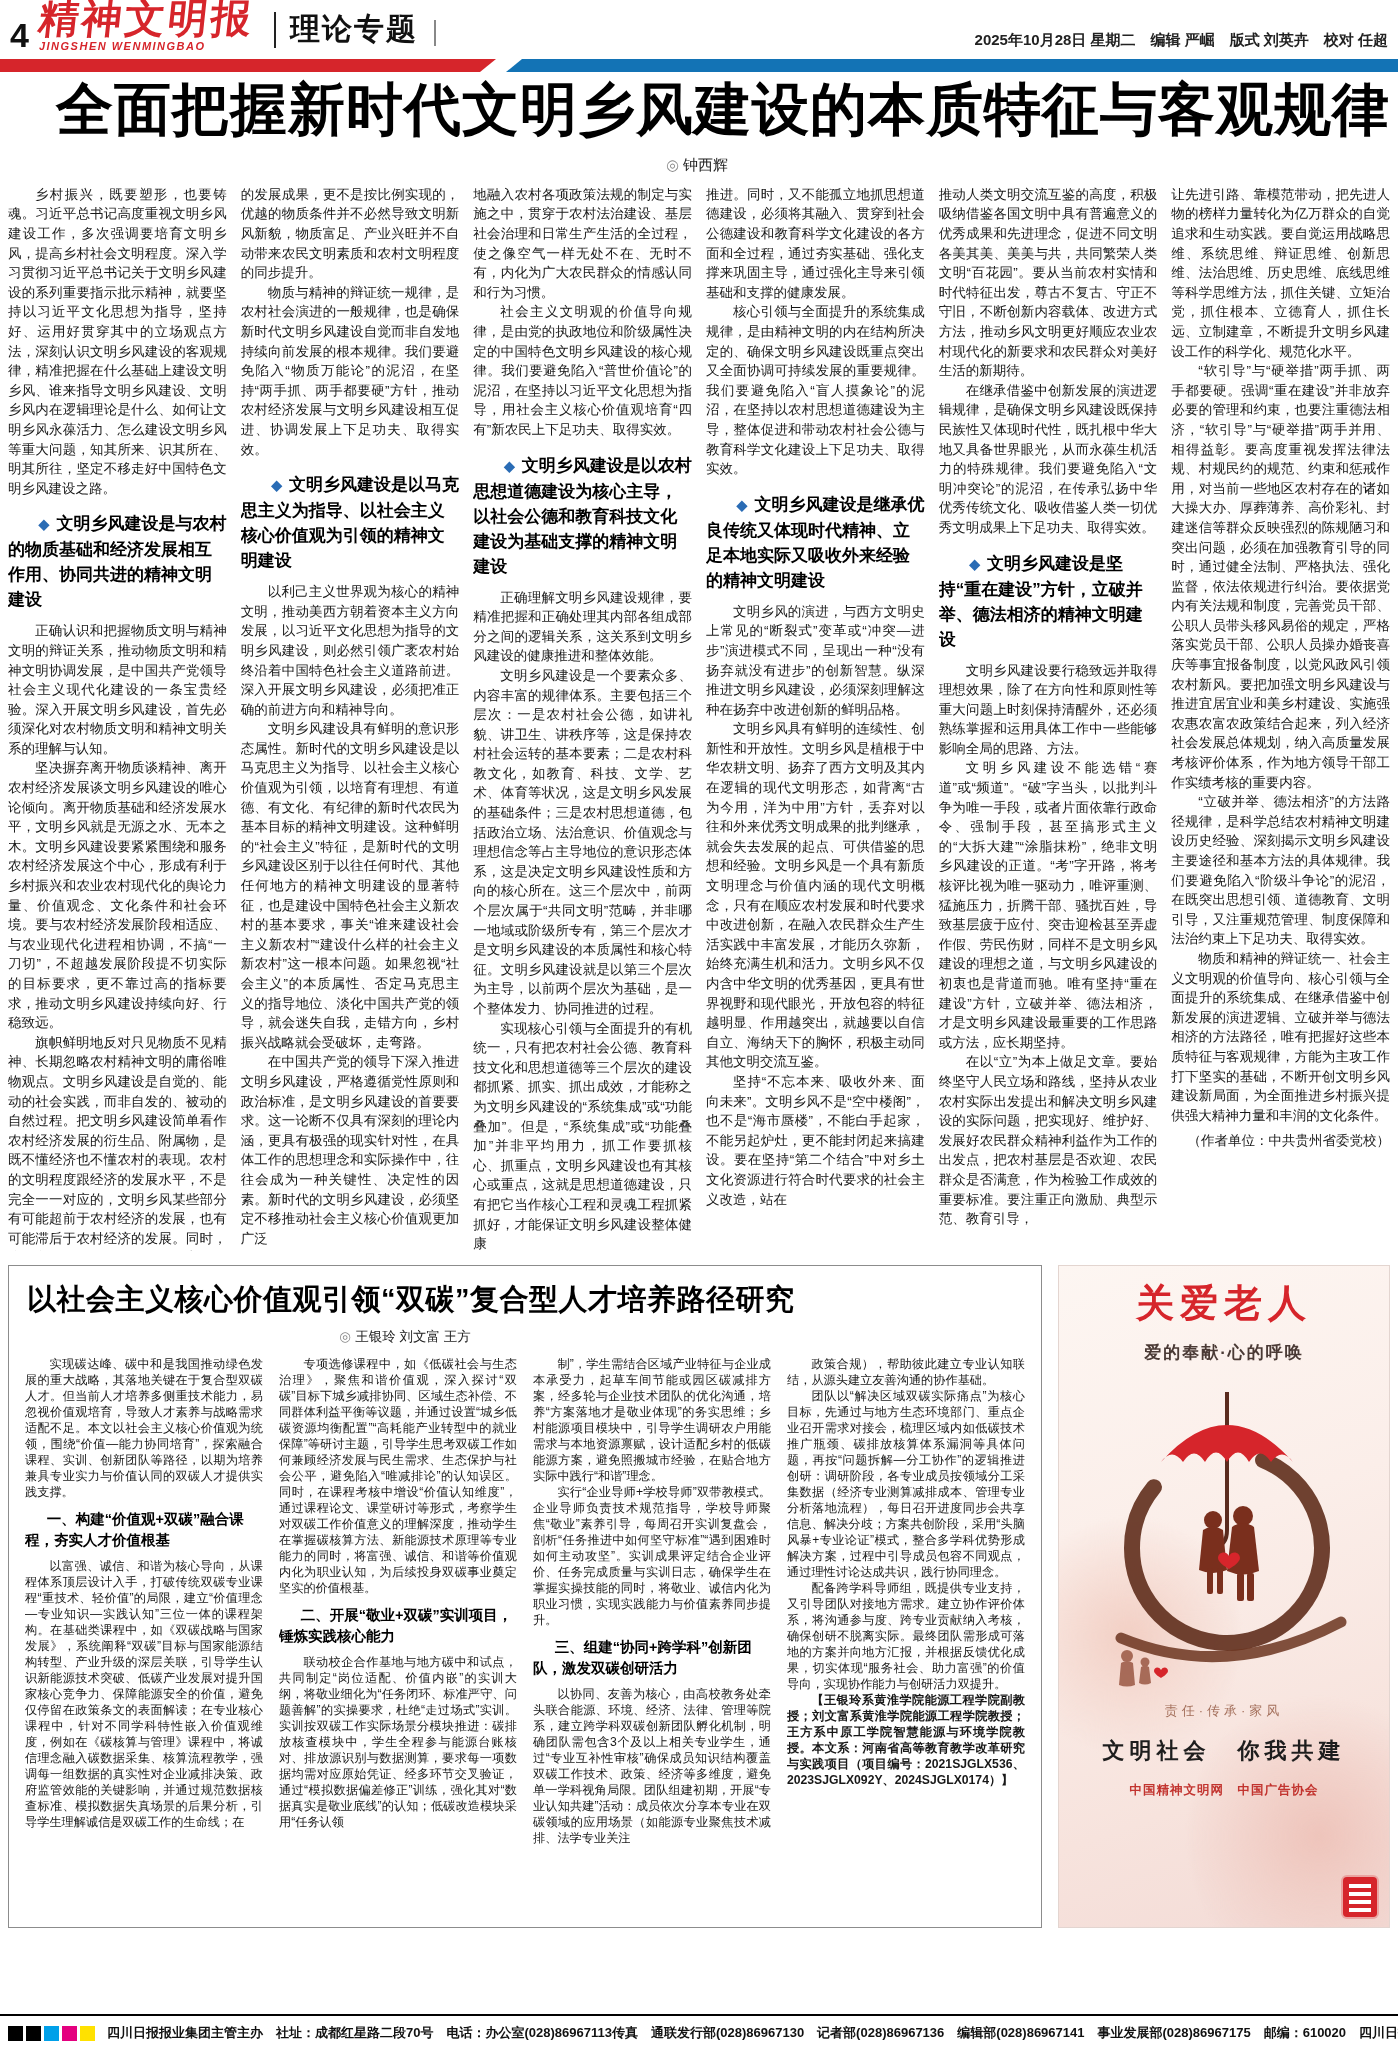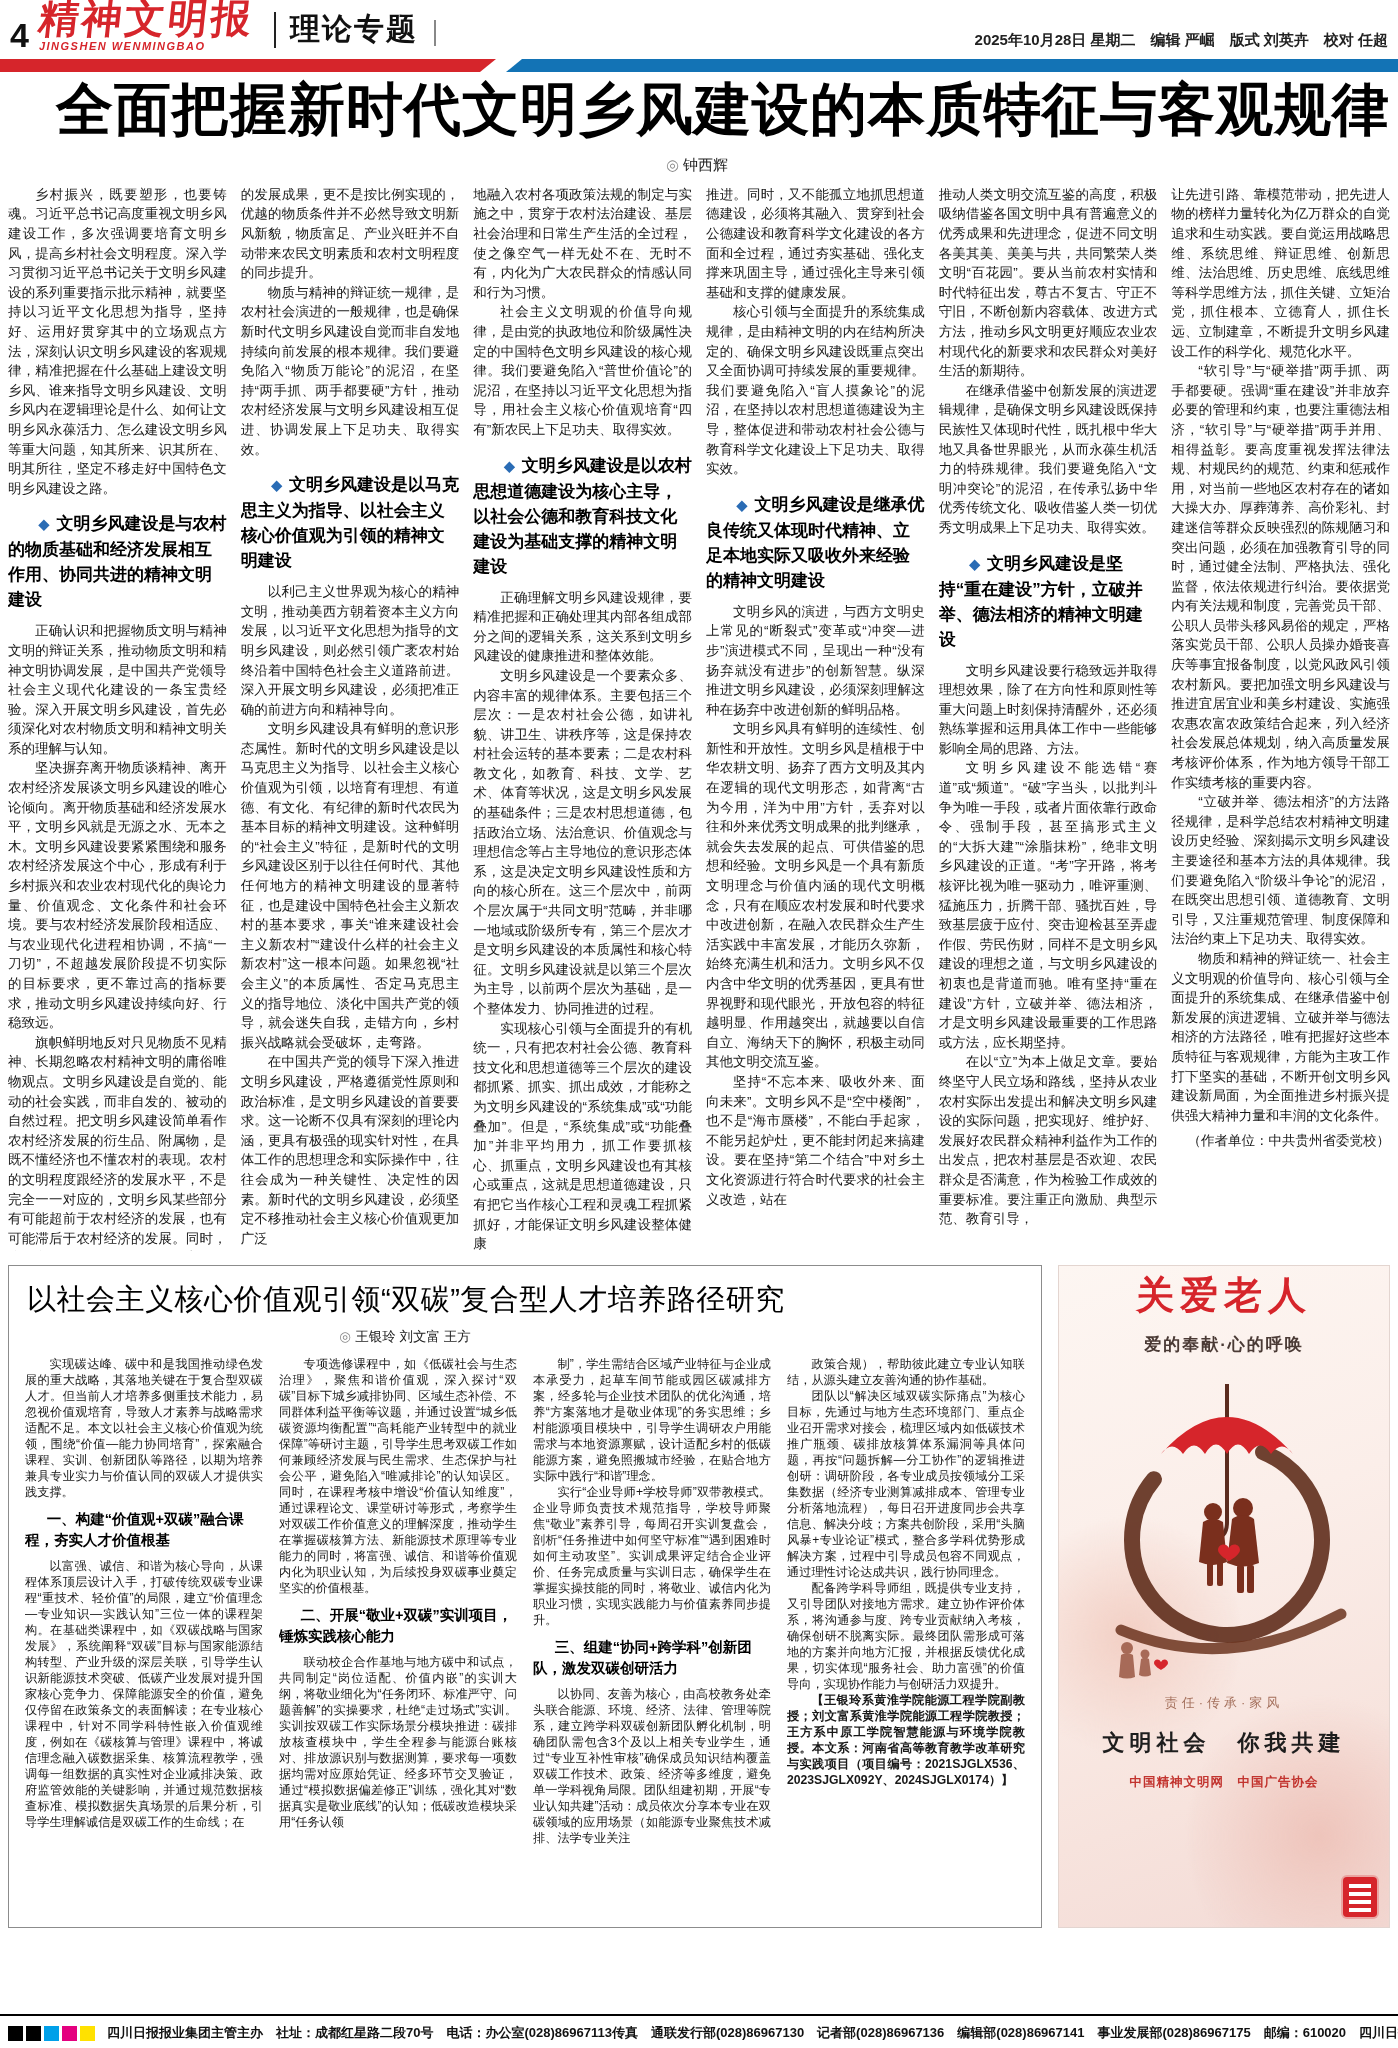--- a/index.html
+++ b/index.html
@@ -39,34 +39,34 @@
   .a1-cols p { font-size:13.5px; line-height:19.6px; text-indent:2em; color:#181818; }
   .a1-cols h3 { font-size:17px; line-height:25px; font-weight:bold; color:#000;
                 text-indent:1.8em; margin:13px 0 9px 0; text-align:left; }
   .diamond { color:#2a6cb5; font-size:14px; margin-right:7px; }
   p.cont { text-indent:0; }
   p.unit { text-align:right; text-indent:0; margin-top:6px; }
 
   
   .bottom { display:flex; gap:16px; padding:0 8px; margin-top:14px; height:663px; }
   .art2-box { width:1034px; border:1px solid #8c8c8c; padding:10px 16px 8px 16px; height:663px; overflow:hidden; }
-  .a2-title { font-size:29px; font-weight:400; letter-spacing:0.5px; color:#000; margin:4px 0 2px 2px; }
+  .a2-title { font-size:29px; font-weight:700; letter-spacing:0.5px; color:#000; margin:4px 0 2px 2px; }
   .a2-byline { font-size:13.5px; color:#222; margin:8px 0 10px 0; width:760px; text-align:center; }
   .a2-byline .ring { color:#8a8a8a; margin-right:4px; }
   .a2-cols { height:560px; overflow:hidden; gap:16px; padding:0; }
   .a2-cols p { font-size:12.2px; line-height:16px; text-indent:2em; color:#181818; }
   .a2-cols h3 { font-size:14.5px; line-height:21px; font-weight:bold; color:#000;
                 text-indent:1.5em; margin:9px 0 7px 0; text-align:left; }
   p.bio { font-weight:bold; }
 
   
   .ad { flex:1 1 0; position:relative; overflow:hidden; border:1px solid #e3d5d0;
         background:linear-gradient(160deg,#fdf6f2 0%, #fbeee9 40%, #f7e3dd 75%, #f3dbd6 100%); }
   .ad-blob { position:absolute; border-radius:50%; filter:blur(2px); }
-  .ad-title { position:relative; text-align:center; margin-top:4px; font-size:38px; font-weight:900;
+  .ad-title { position:relative; text-align:center; margin-top:12px; font-size:38px; font-weight:900;
               color:#d6252b; letter-spacing:6px; }
   .ad-sub { position:relative; text-align:center; margin-top:12px; font-size:17px; font-weight:600;
             color:#4a3a35; letter-spacing:2px; }
   .ad-art { position:relative; display:block; margin:6px auto 0 auto; }
   .ad-small { position:relative; text-align:center; font-size:13px; color:#a4705c; letter-spacing:4px; margin-top:2px; }
   .ad-main { position:relative; text-align:center; font-size:22px; font-weight:700; color:#1d1d1d;
              letter-spacing:5px; margin-top:16px; }
   .ad-credit { position:relative; text-align:center; font-size:12.5px; font-weight:600; color:#c2342f;
                letter-spacing:1px; margin-top:16px; }
   .stamp { position:absolute; right:12px; bottom:10px; width:34px; height:40px; background:#d6252b;

